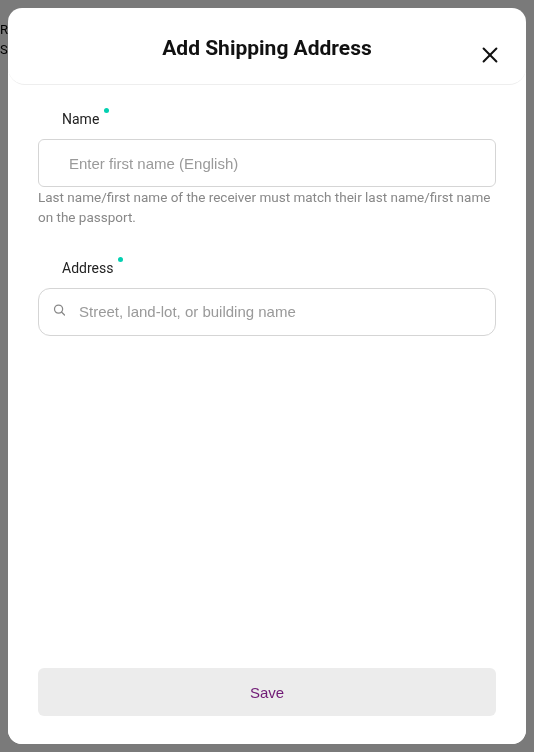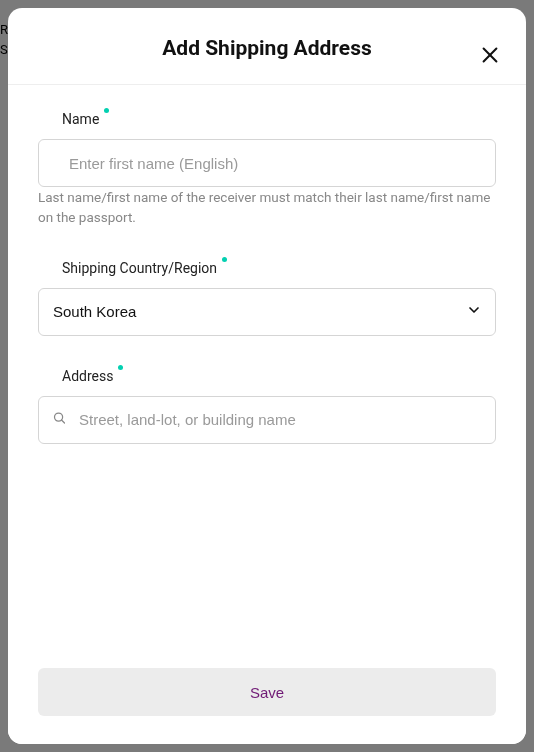--- a/index.html
+++ b/index.html
@@ -33,20 +33,21 @@
       border-radius: 14px;
       display: flex;
       flex-direction: column;
       overflow: hidden;
     }
     .modal-header {
       position: relative;
       padding: 28px 24px 24px 24px;
       text-align: center;
       border-bottom: 1px solid #eeeeee;
+      border-radius: 17px;
     }
     .modal-title {
       font-size: 21px;
       font-weight: 700;
       color: #111;
     }
     .close-btn {
       position: absolute;
       top: 36px;
       right: 24px;
@@ -149,21 +150,21 @@
       height: 16px;
     }
     .search-field {
       position: relative;
       width: 100%;
     }
     .search-input {
       width: 100%;
       height: 48px;
       border: 1px solid #d5d5d5;
-      border-radius: 6px;
+      border-radius: 12px;
       padding: 0 14px 0 40px;
       font-size: 15px;
       color: #1d4ed8;
       outline: none;
     }
     .search-input::placeholder {
       color: #9a9a9a;
     }
     .search-icon {
       position: absolute;
@@ -220,34 +221,20 @@
     <div class="field-group">
       <span class="field-label">
         <span>Name</span>
         <span class="dot"></span>
       </span>
       <input type="text" class="text-input" placeholder="Enter first name (English)" style="">
       <div class="helper-text">Last name/first name of the receiver must match their last name/first name on the passport.</div>
     </div>
 
 
-    <div class="field-group">
-      <span class="field-label">
-        <span>Shipping Country/Region</span>
-        <span class="dot"></span>
-      </span>
-      <div class="select-wrapper">
-        <button class="select-input">South Korea</button>
-        <span class="chevron-icon">
-          <svg viewBox="0 0 24 24" fill="none" stroke="#111" stroke-width="2.5" stroke-linecap="round" stroke-linejoin="round">
-            <polyline points="6 9 12 15 18 9"></polyline>
-          </svg>
-        </span>
-      </div>
-    </div>
 
     <div class="field-group">
       <span class="field-label">
         <span>Address</span>
         <span class="dot"></span>
       </span>
       <div class="search-field">
         <span class="search-icon">
           <svg viewBox="0 0 24 24" fill="none" stroke="#888" stroke-width="2" stroke-linecap="round">
             <circle cx="10.5" cy="10.5" r="6.5"></circle>

